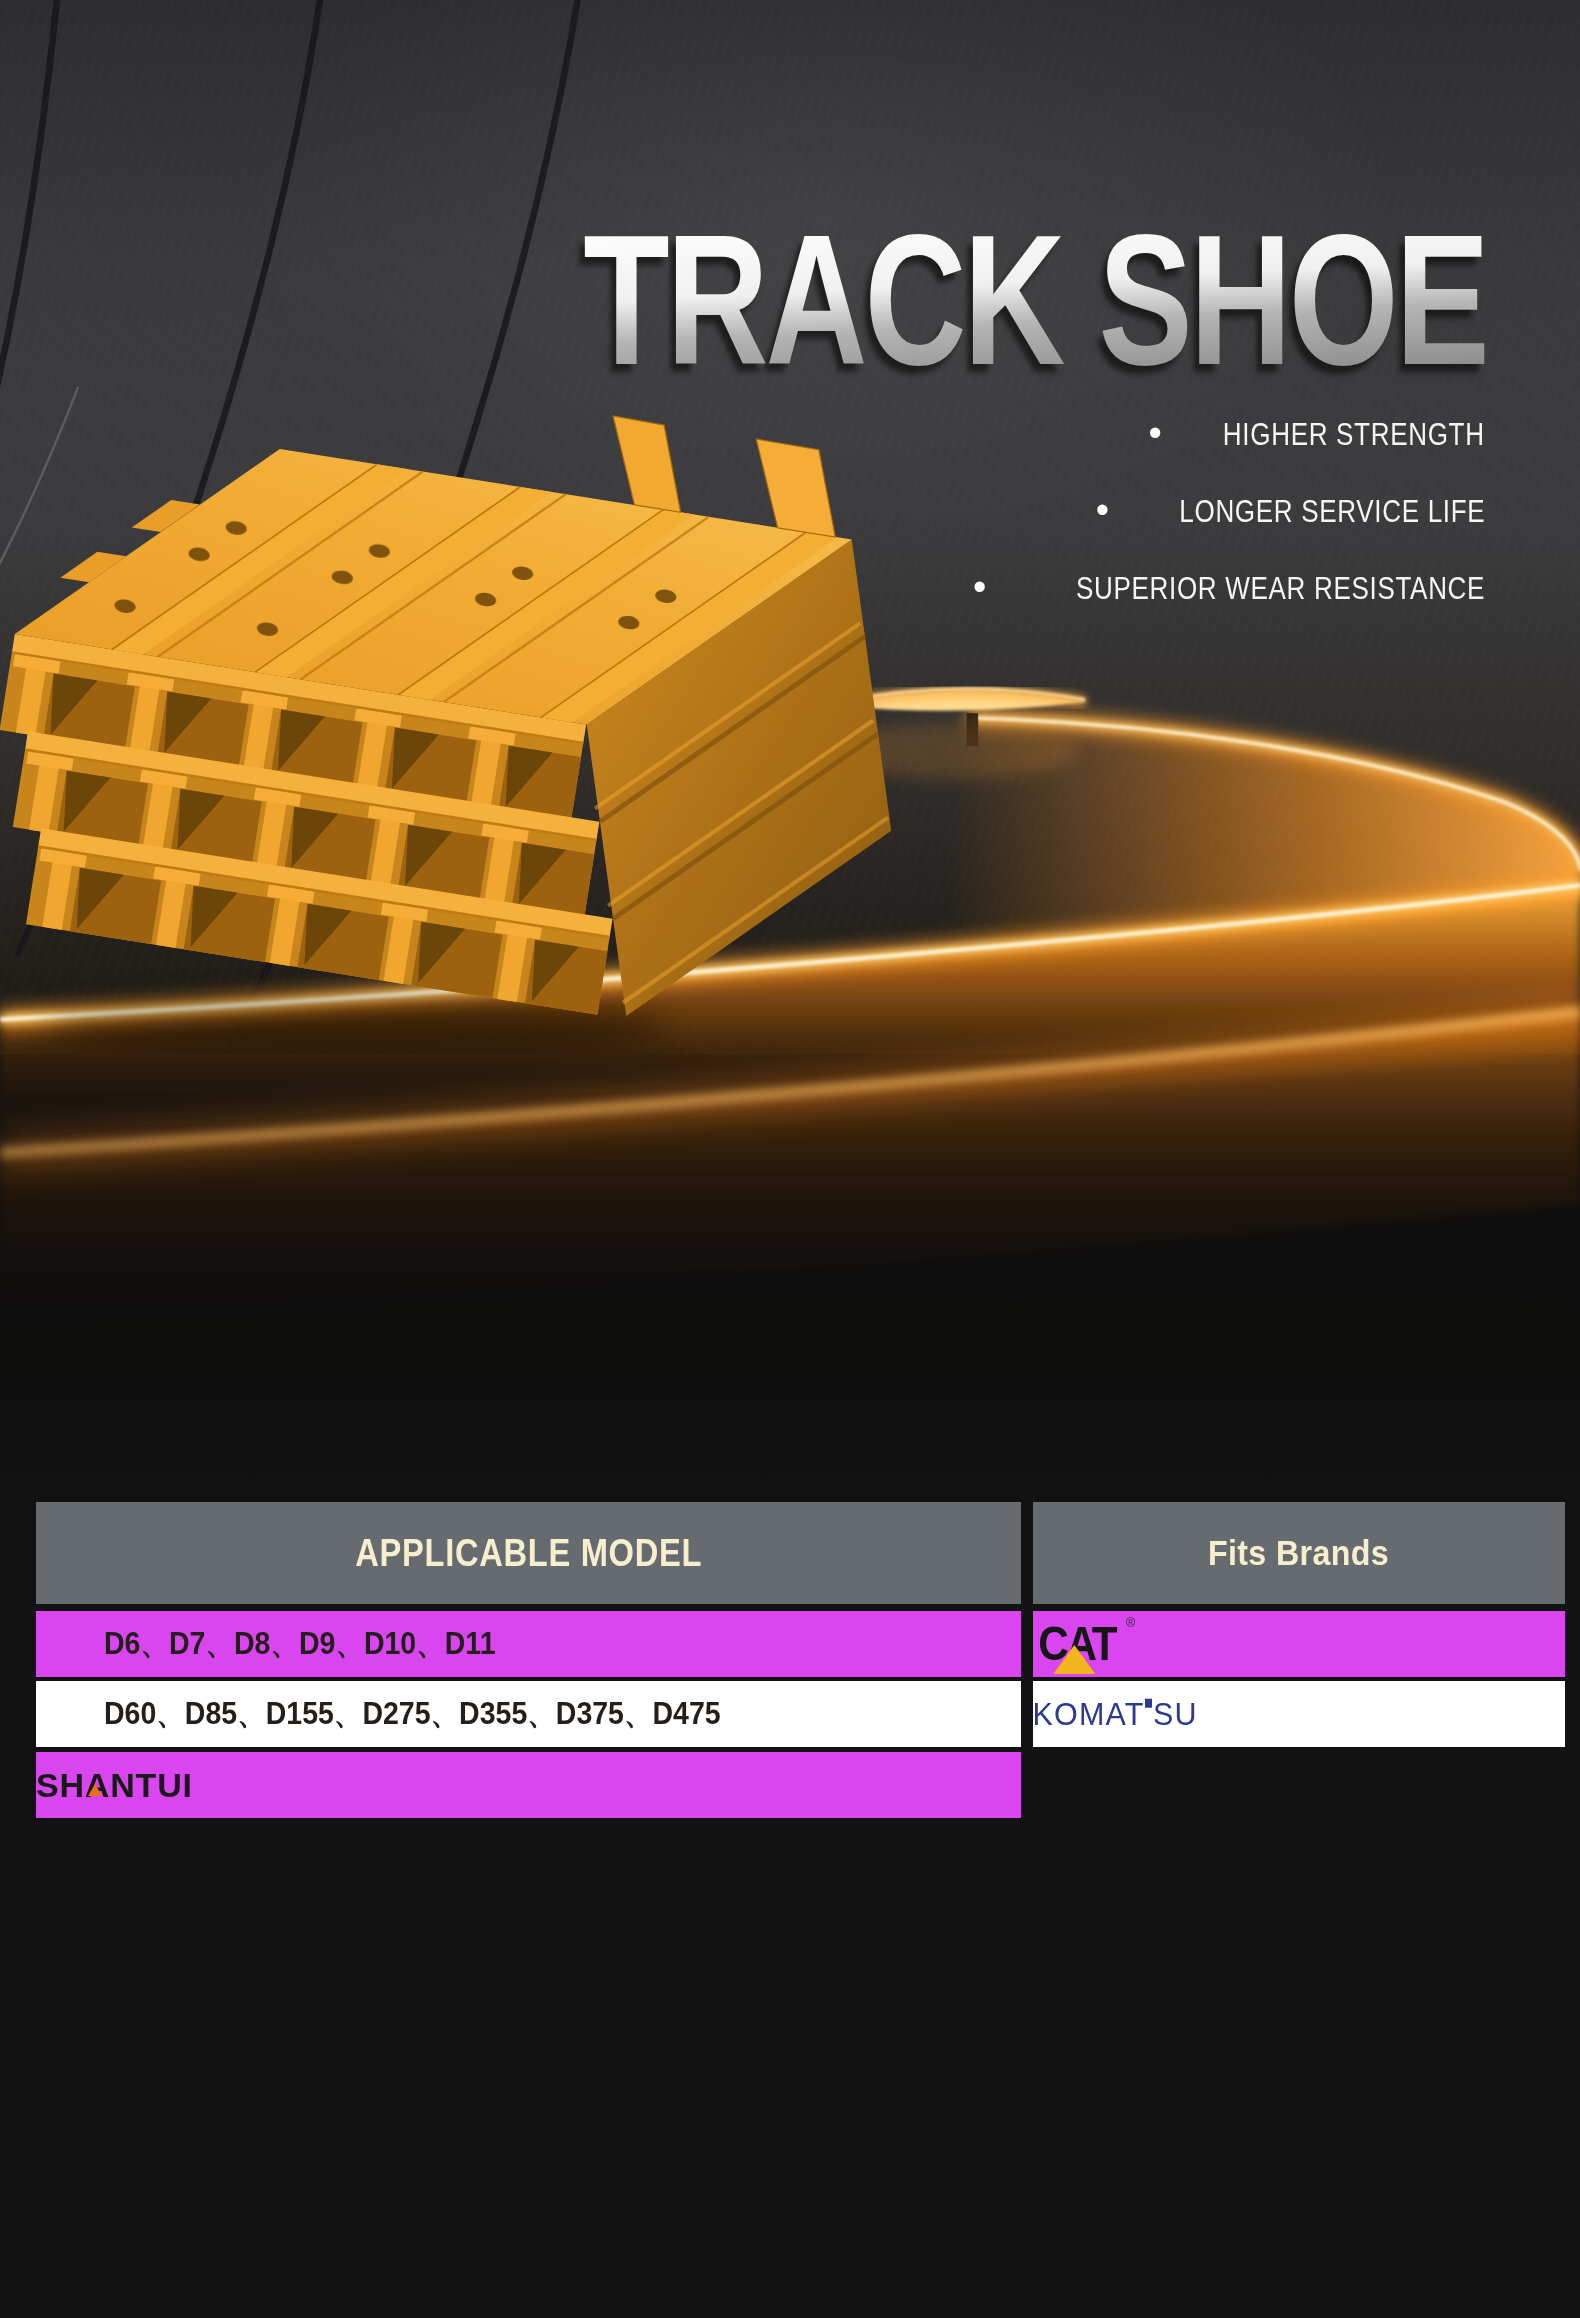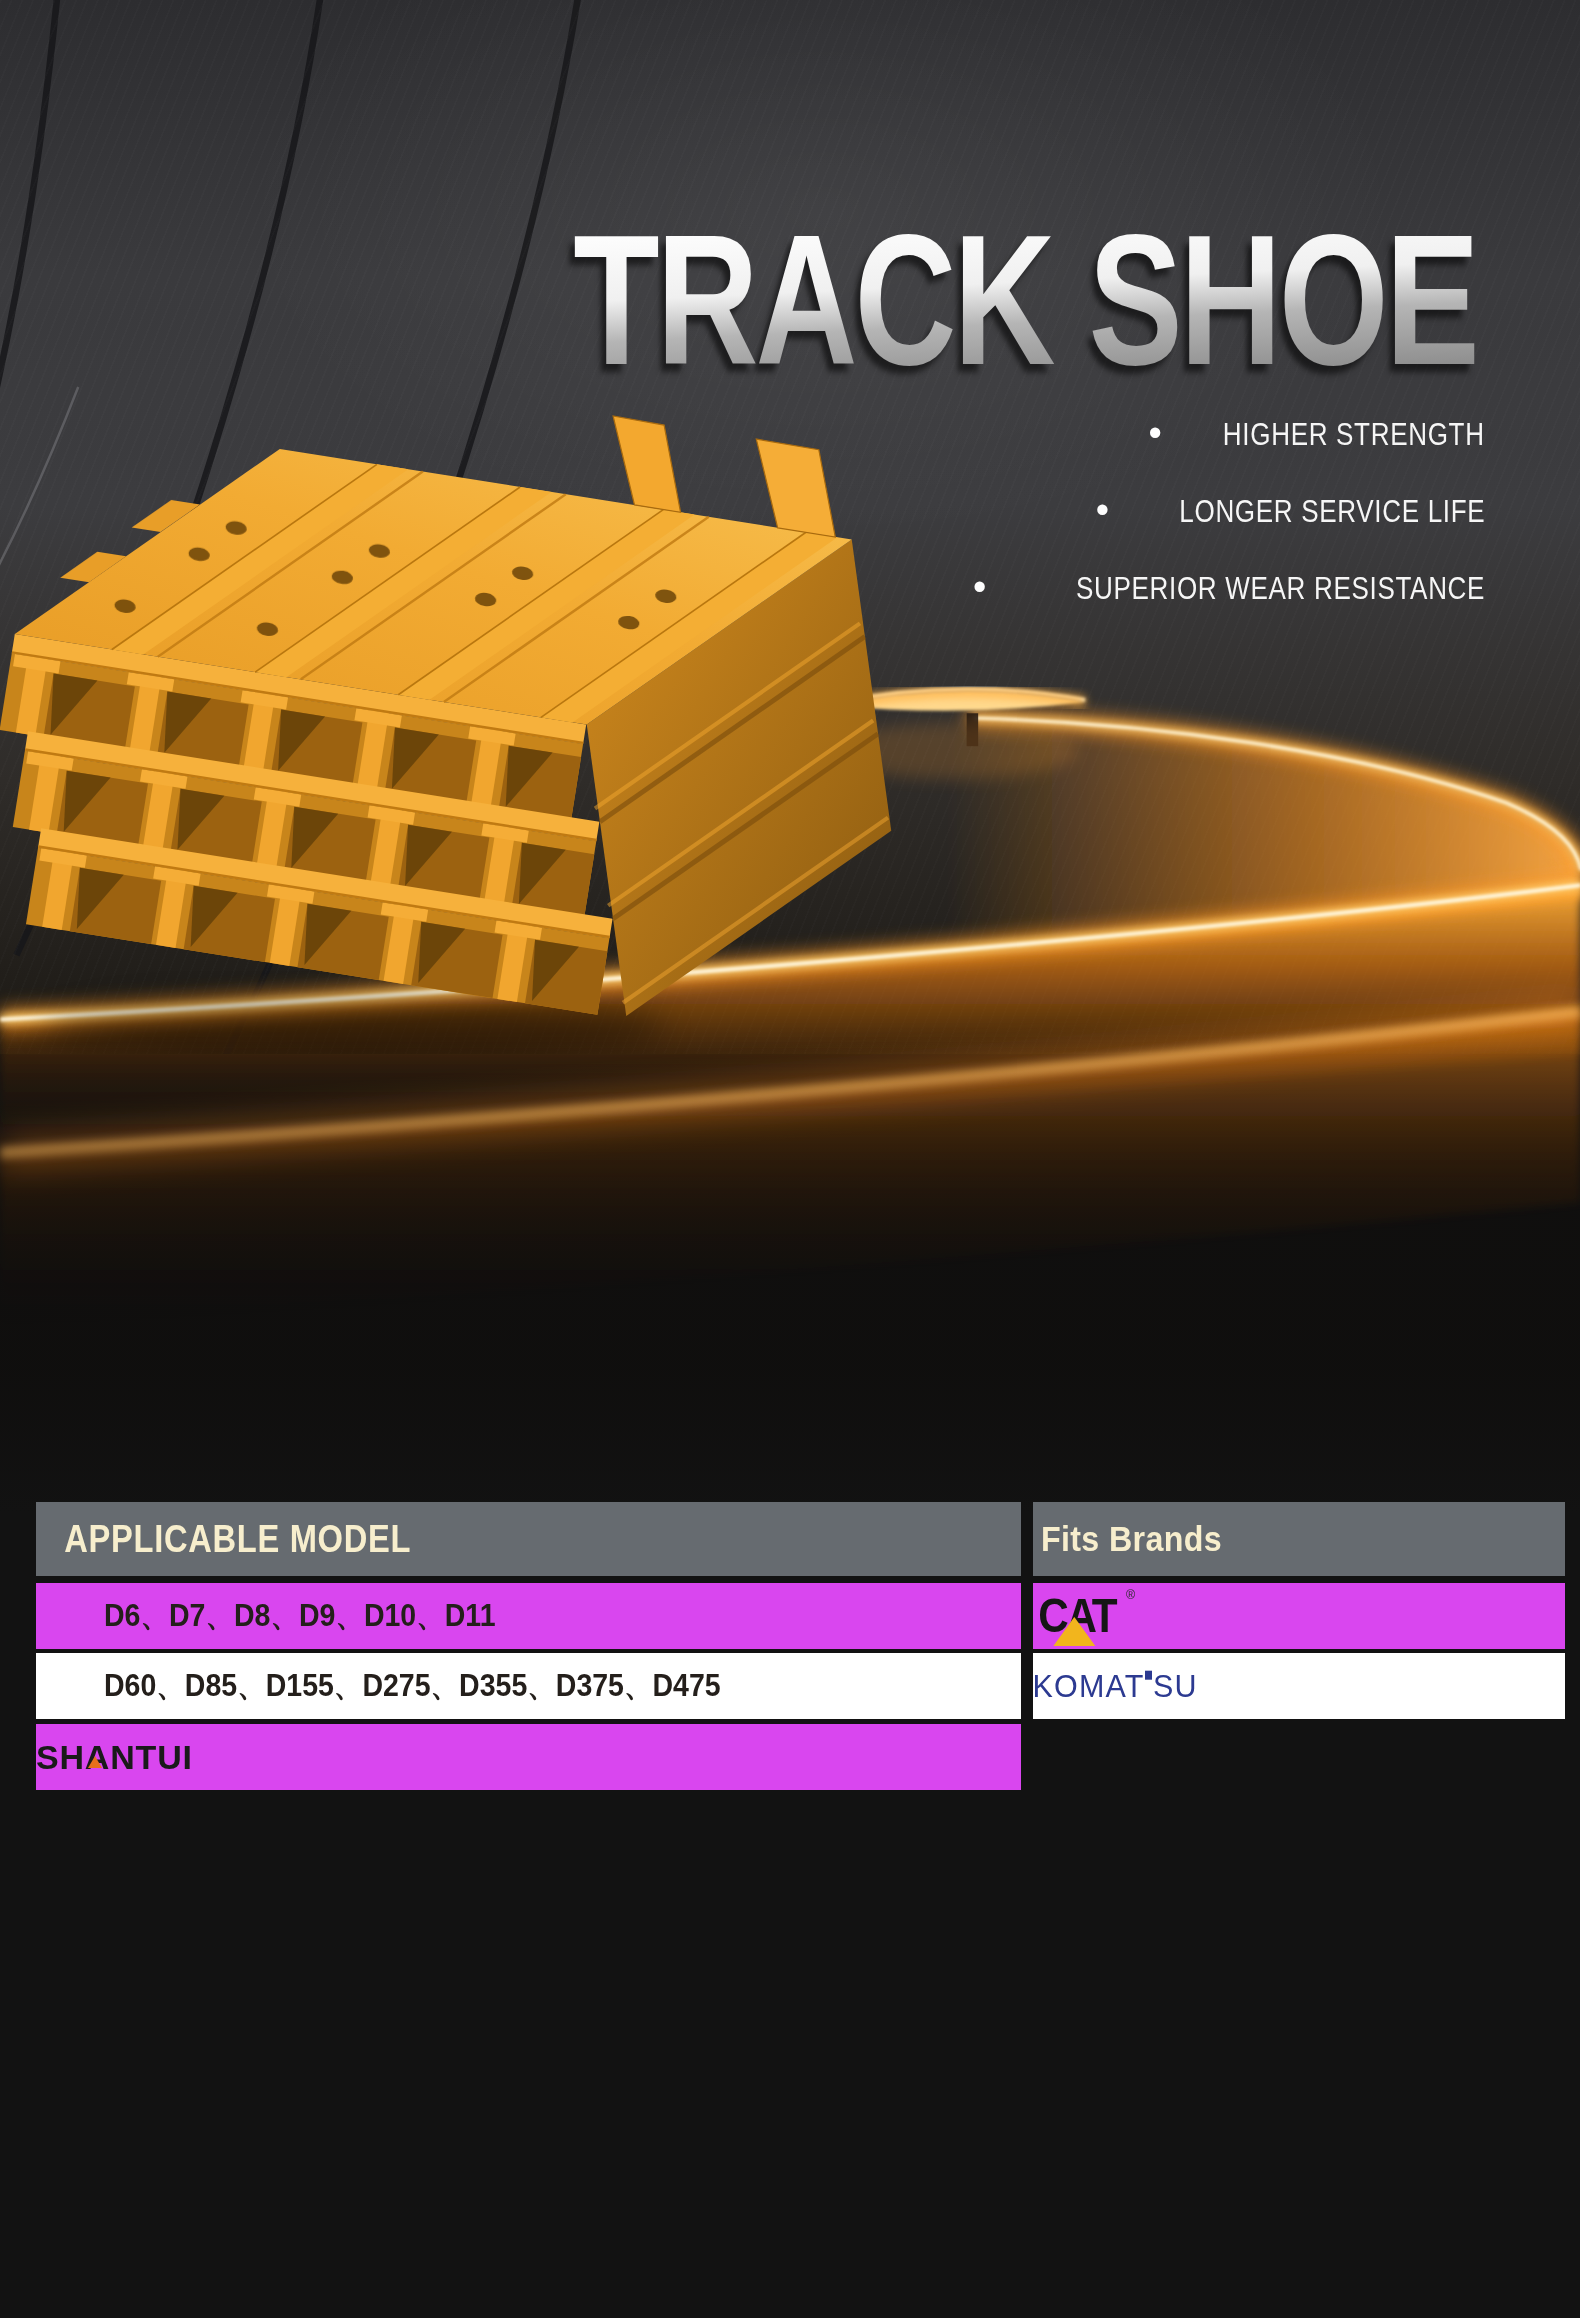--- a/index.html
+++ b/index.html
@@ -21,36 +21,36 @@
   
   .fade{position:absolute;left:0;top:1013px;width:1581px;height:527px;z-index:3;
     background:linear-gradient(180deg, rgba(12,10,8,0) 0%, rgba(12,10,8,.40) 38%,
                rgba(15,14,13,.88) 68%, #121212 95%);}
   .bottom-black{position:absolute;left:0;top:1531px;width:1581px;height:787px;background:#121212;z-index:3;}
 
   
   .product{position:absolute;left:0;top:387px;width:897px;height:667px;z-index:4;}
 
   
-  .title{position:absolute;top:207px;right:104px;margin:0;line-height:1;z-index:5;white-space:nowrap;text-align:center;}
+  .title{position:absolute;top:207px;right:94px;margin:0;line-height:1;z-index:5;white-space:nowrap;text-align:center;}
   .title .cond-title{display:inline-block;transform:scaleX(.76);transform-origin:100% 50%;
      font-size:186px;font-weight:700;letter-spacing:-4.1px;
      background:linear-gradient(178deg,#ffffff 8%,#f0f0f0 42%,#b5b5b5 60%,#828282 96%);
      -webkit-background-clip:text;background-clip:text;color:transparent;-webkit-text-fill-color:transparent;
      filter:drop-shadow(-6.6px 8.2px 3.3px rgba(0,0,0,.55));}
   .bullets{position:absolute;top:396px;right:96px;z-index:5;}
   .bullet{height:77px;display:flex;align-items:center;justify-content:flex-end;white-space:nowrap;}
   .bullet .dot{color:#fdfdfd;font-size:38px;line-height:1;margin-right:11.5px;transform:translateY(-2.5px);}
   .bullet .b-label{display:inline-block;transform:scaleX(.84);transform-origin:100% 50%;
      color:#f6f6f6;font-size:31px;font-weight:400;letter-spacing:0.8px;}
 
   
   .spec-table{position:absolute;left:36px;top:1502px;width:1528px;z-index:6;}
   .t-row{display:grid;grid-template-columns:985px 532px;column-gap:11.5px;}
-  .th{height:74px;background:#666b70;display:flex;align-items:center;}
+  .th{height:102px;background:#666b70;display:flex;align-items:center;justify-content:center;}
   .th .cond-h{display:inline-block;transform:scaleX(.86);color:#f7eecd;font-weight:700;
      font-size:38px;letter-spacing:0.8px;white-space:nowrap;}
   .th .cond-h2{display:inline-block;transform:scaleX(.92);color:#f7eecd;font-weight:700;
      font-size:35px;letter-spacing:0.4px;white-space:nowrap;}
   .t-body{margin-top:7.4px;}
   .data-row{margin-bottom:4.1px;}
   .cell{height:66px;background:#d946ef;display:flex;align-items:center;}
   .cell.model{padding-left:68px;}
   .cell.brand{justify-content:flex-start;}
   .data-row.highlight .cell{background:#ffffff;}

